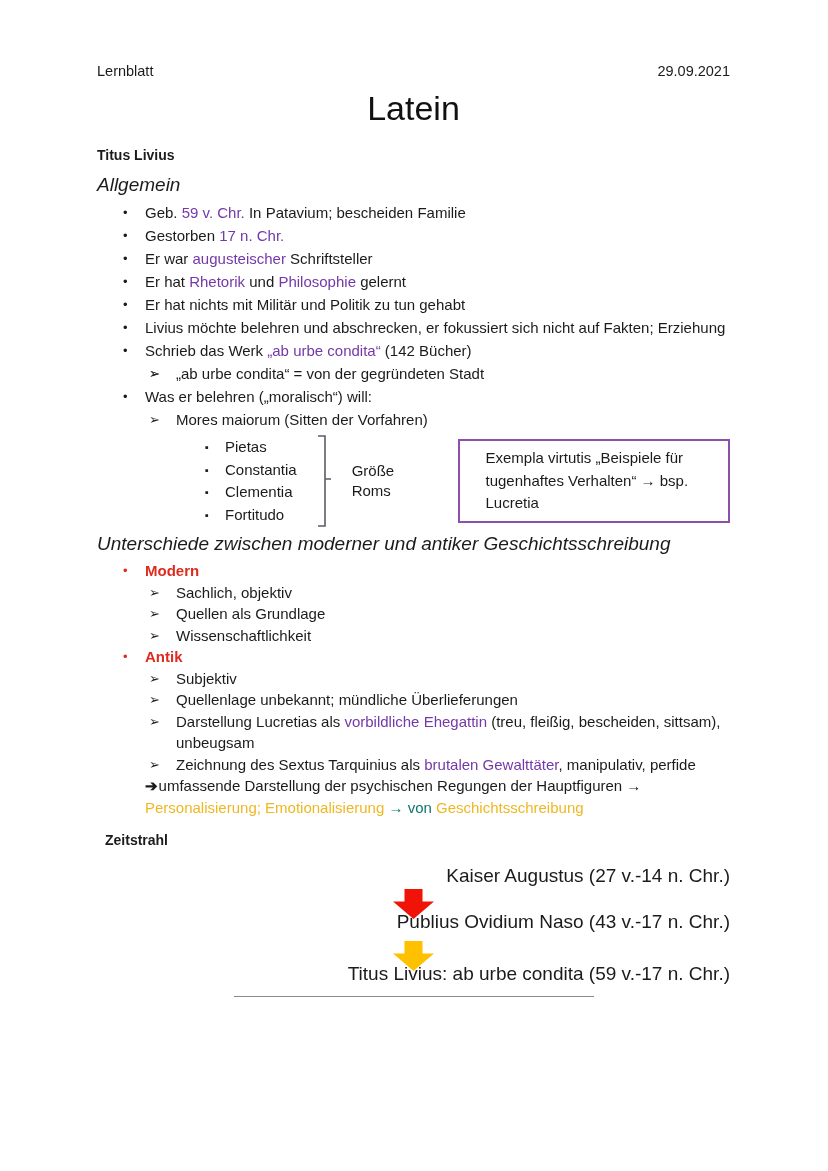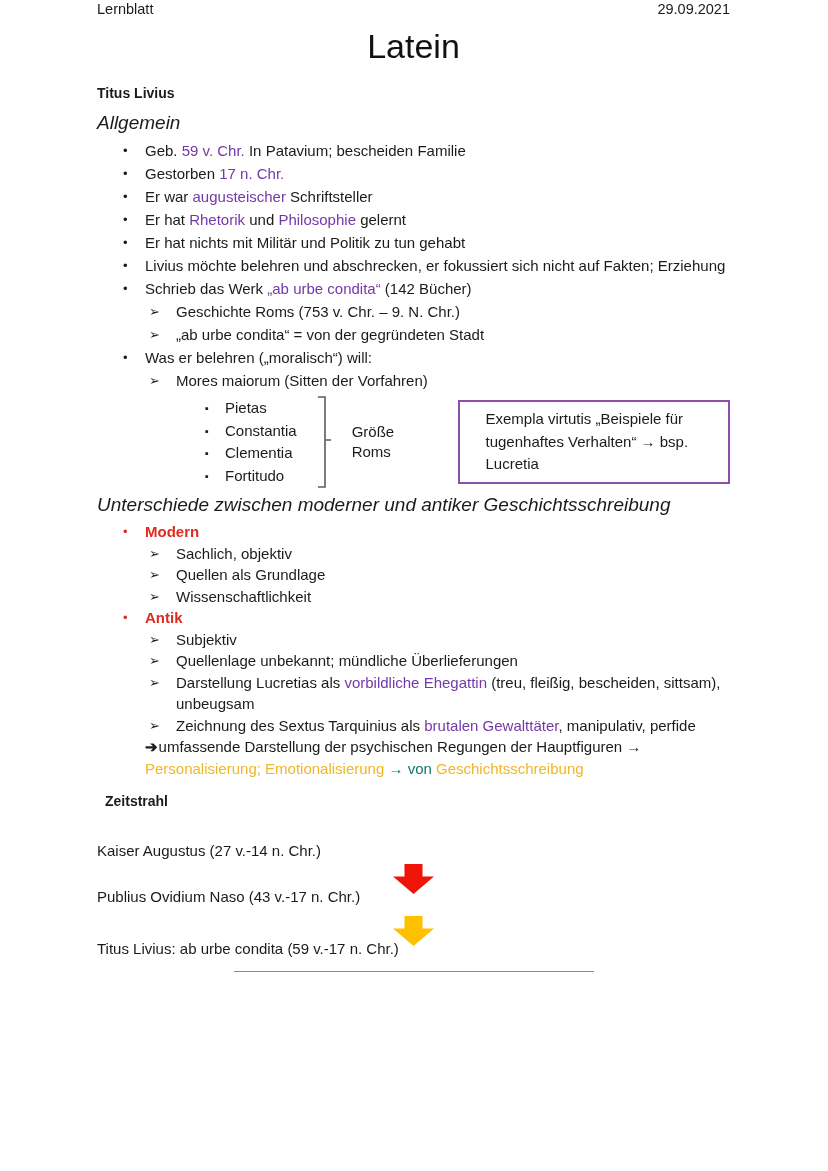--- a/index.html
+++ b/index.html
@@ -8,21 +8,21 @@
     width:828px;height:1171px;
     margin:0 auto;
     background:#ffffff;
     font-family:"Liberation Sans",sans-serif;
     color:#1b1b1b;
     overflow:hidden;
   }
   .content{padding:0 98px 0 97px;}
 
   
-  .header{display:flex;justify-content:space-between;font-size:14.5px;line-height:18px;}
+  .header{display:flex;justify-content:space-between;padding-top:62px;font-size:14.5px;line-height:18px;}
 
   
   .title-wrap{text-align:center;margin-top:8px;position:relative;}
   .title-main{font-size:34px;line-height:40px;font-weight:400;color:#111;}
   .title-reflection{
     font-size:34px;line-height:40px;font-weight:400;color:#111;
     height:22px;overflow:hidden;transform:scaleY(-1);transform-origin:top center;
     opacity:.32;margin-top:-9px;
     -webkit-mask-image:linear-gradient(to bottom,rgba(0,0,0,.8),transparent 80%);
     mask-image:linear-gradient(to bottom,rgba(0,0,0,.8),transparent 80%);
@@ -57,21 +57,21 @@
   .brace{flex:0 0 auto;margin-left:0;}
   .brace-label{margin-left:18px;width:88px;line-height:20px;}
   .exempla-box{
     margin-left:20px;width:222px;
     border:2px solid var(--box_border);
     padding:6px 26px;line-height:22.5px;
   }
 
   
   .h1.zeit{margin-top:10px;margin-left:8px;}
-  .timeline{margin-top:28px;text-align:left;font-size:15px;}
+  .timeline{margin-top:14px;text-align:right;font-size:19px;}
   .t-entry{line-height:20px;position:relative;z-index:2;}
   .t-arrow{
     width:41px;height:30px;margin:3px auto -7px auto;
     clip-path:polygon(28% 0,72% 0,72% 42%,100% 42%,50% 100%,0 42%,28% 42%);
     position:relative;z-index:1;
   }
   .t-arrow.red{background:var(--arrow_red);}
   .t-arrow.yellow{background:var(--arrow_yellow);margin-top:9px;}
   .t-divider{width:360px;border:none;border-top:1px solid #8a8a8a;margin:12px auto 10px auto;}
 </style>
@@ -95,21 +95,21 @@
     <div class="subhead">Allgemein</div>
 
     <div class="list">
         <div class="li lvl1"><span class="marker">•</span><span>Geb. </span><span class="c-purple">59 v. Chr.</span><span> In Patavium; bescheiden Familie</span></div>
         <div class="li lvl1"><span class="marker">•</span><span>Gestorben </span><span class="c-purple">17 n. Chr.</span></div>
         <div class="li lvl1"><span class="marker">•</span><span>Er war </span><span class="c-purple">augusteischer</span><span> Schriftsteller</span></div>
         <div class="li lvl1"><span class="marker">•</span><span>Er hat </span><span class="c-purple">Rhetorik</span><span> und </span><span class="c-purple">Philosophie</span><span> gelernt</span></div>
         <div class="li lvl1"><span class="marker">•</span><span>Er hat nichts mit Militär und Politik zu tun gehabt</span></div>
         <div class="li lvl1"><span class="marker">•</span><span>Livius möchte belehren und abschrecken, er fokussiert sich nicht auf Fakten; Erziehung</span></div>
         <div class="li lvl1"><span class="marker">•</span><span>Schrieb das Werk </span><span class="c-purple">„ab urbe condita“</span><span> (142 Bücher)</span></div>
-        <div class="li lvl2"><span class="marker">➢</span><span>Geschichte Roms (753 v. Chr. – 9. N. Chr.)</span></div>
+        <div class="li lvl2"><span class="marker">➢</span></div>
         <div class="li lvl2"><span class="marker">➢</span><span>„ab urbe condita“ = von der gegründeten Stadt</span></div>
         <div class="li lvl1"><span class="marker">•</span><span>Was er belehren („moralisch“) will:</span></div>
         <div class="li lvl2"><span class="marker">➢</span><span>Mores maiorum (Sitten der Vorfahren)</span></div>
       </div>
 
     <div class="virtues-row">
       <div class="virtues">
         <div class="virtue"><span class="marker">▪</span><span>Pietas</span></div>
         <div class="virtue"><span class="marker">▪</span><span>Constantia</span></div>
         <div class="virtue"><span class="marker">▪</span><span>Clementia</span></div>

